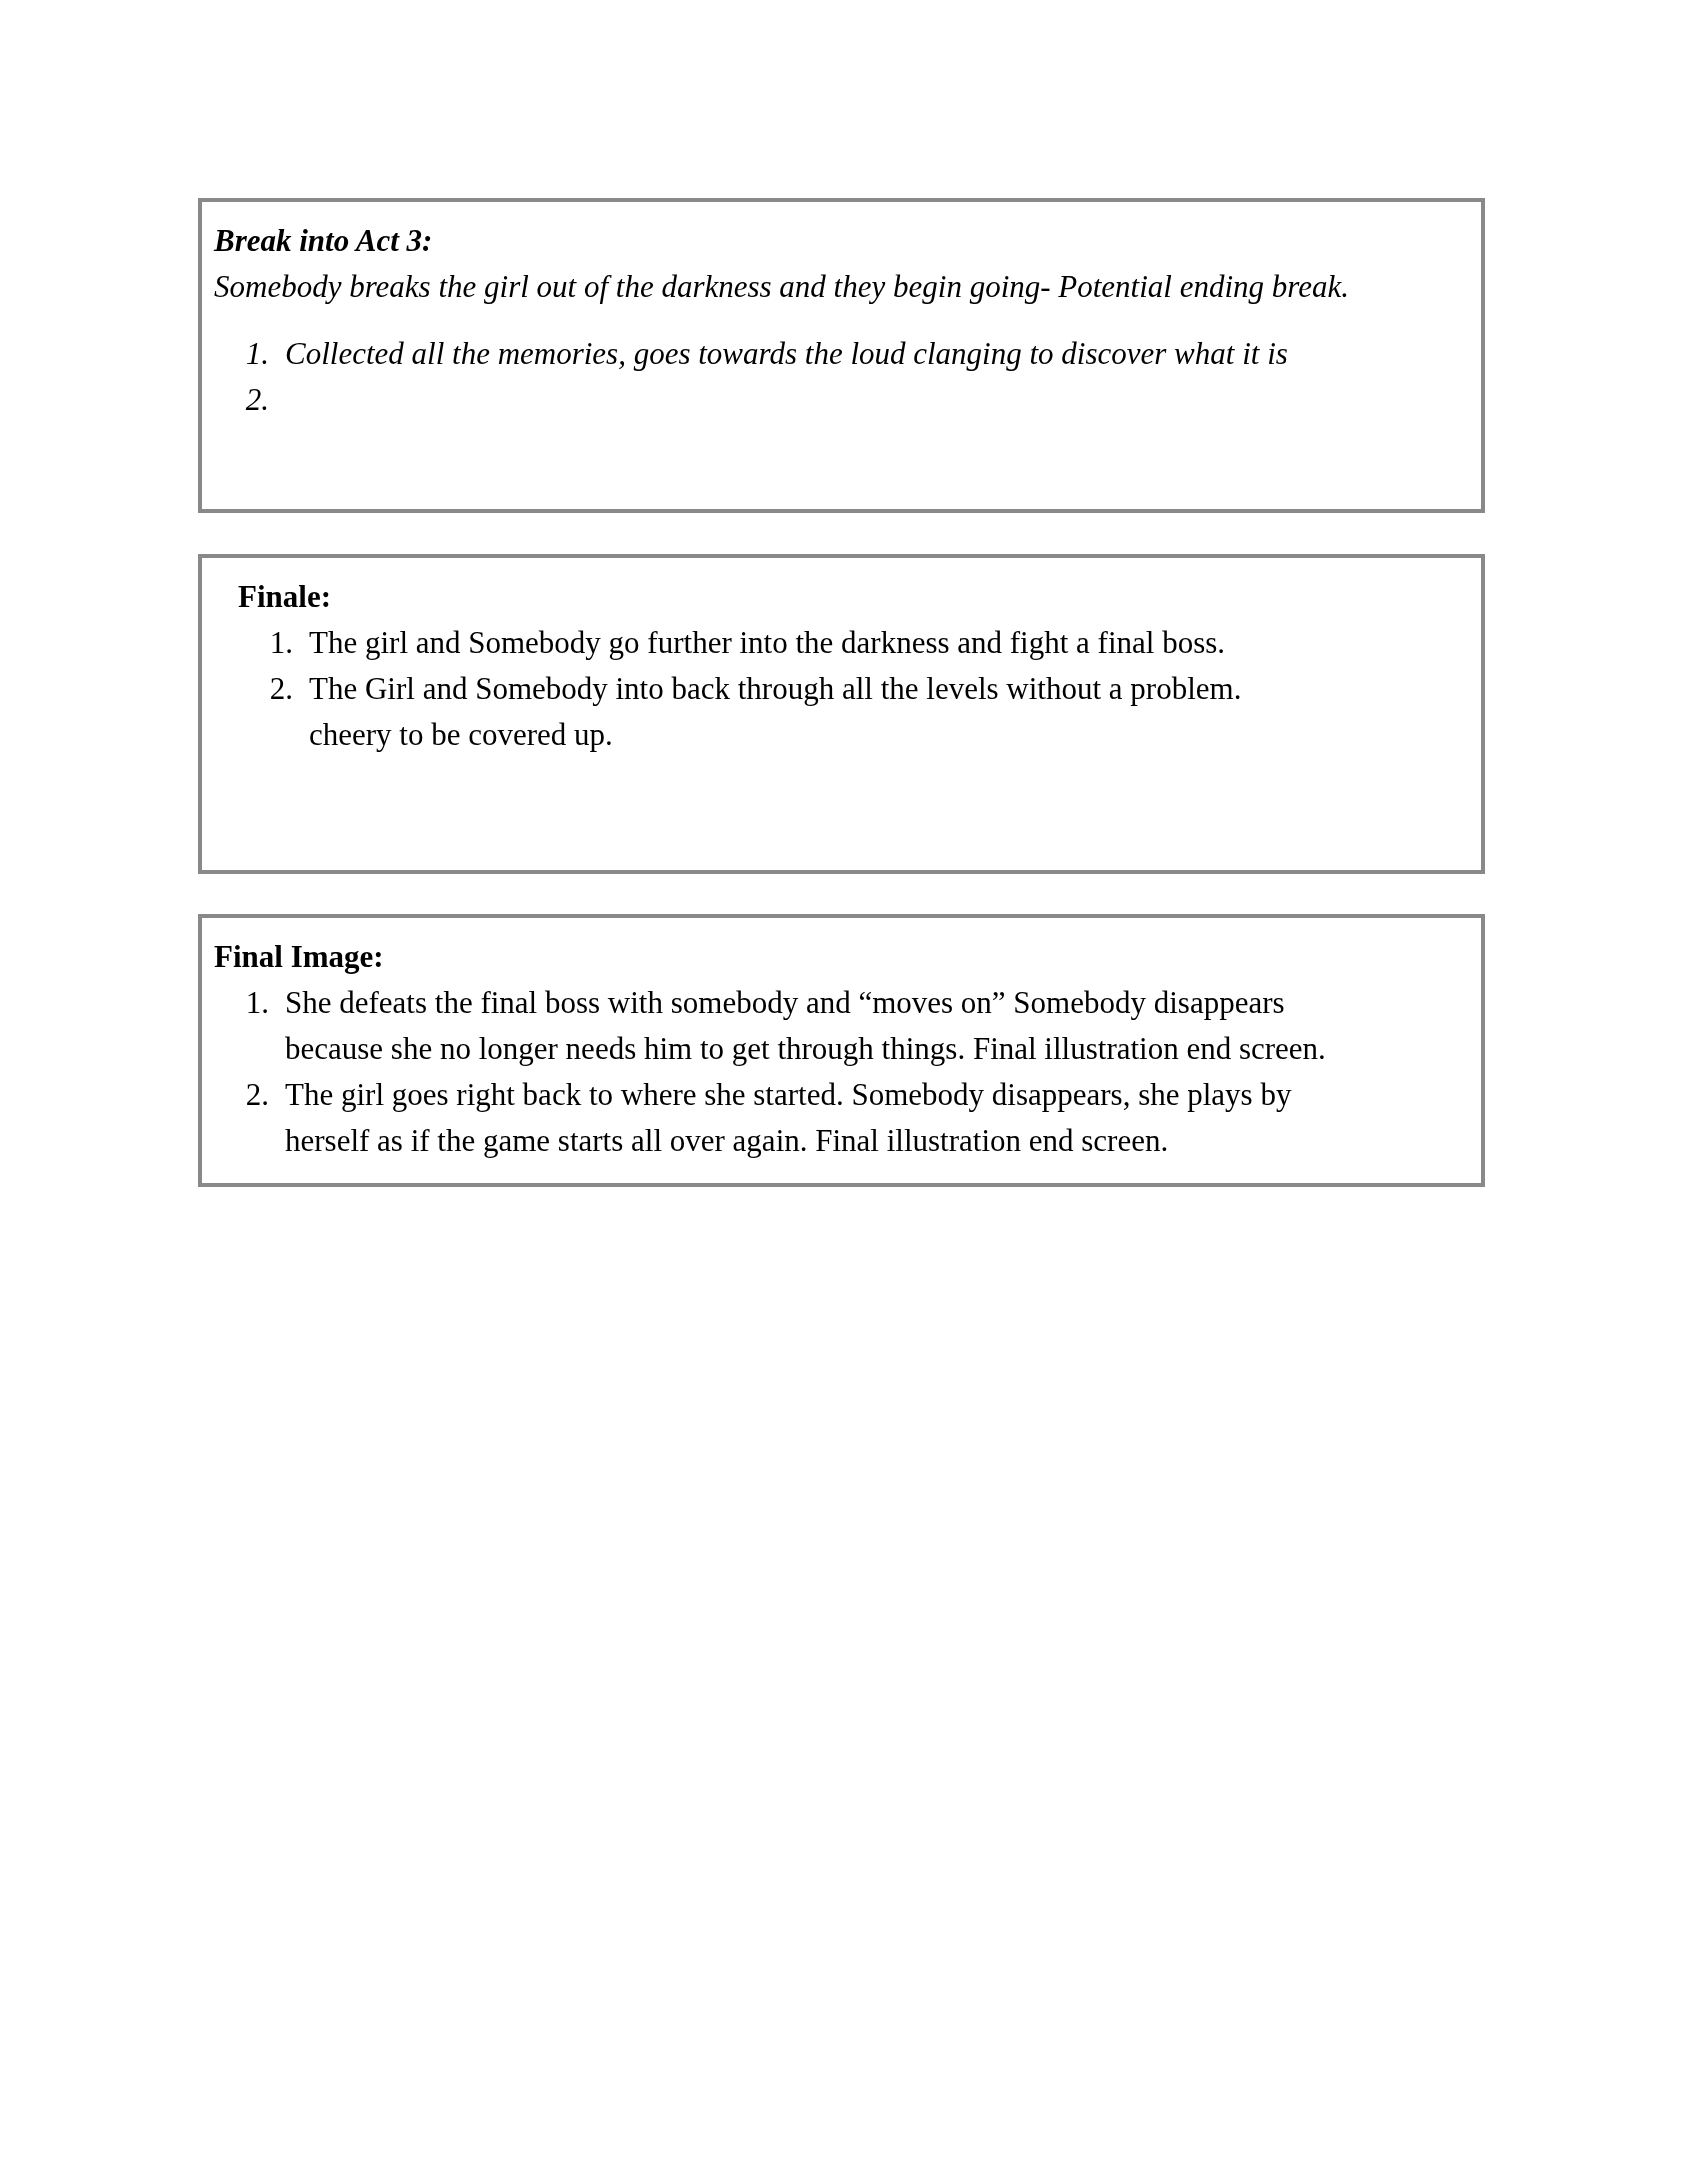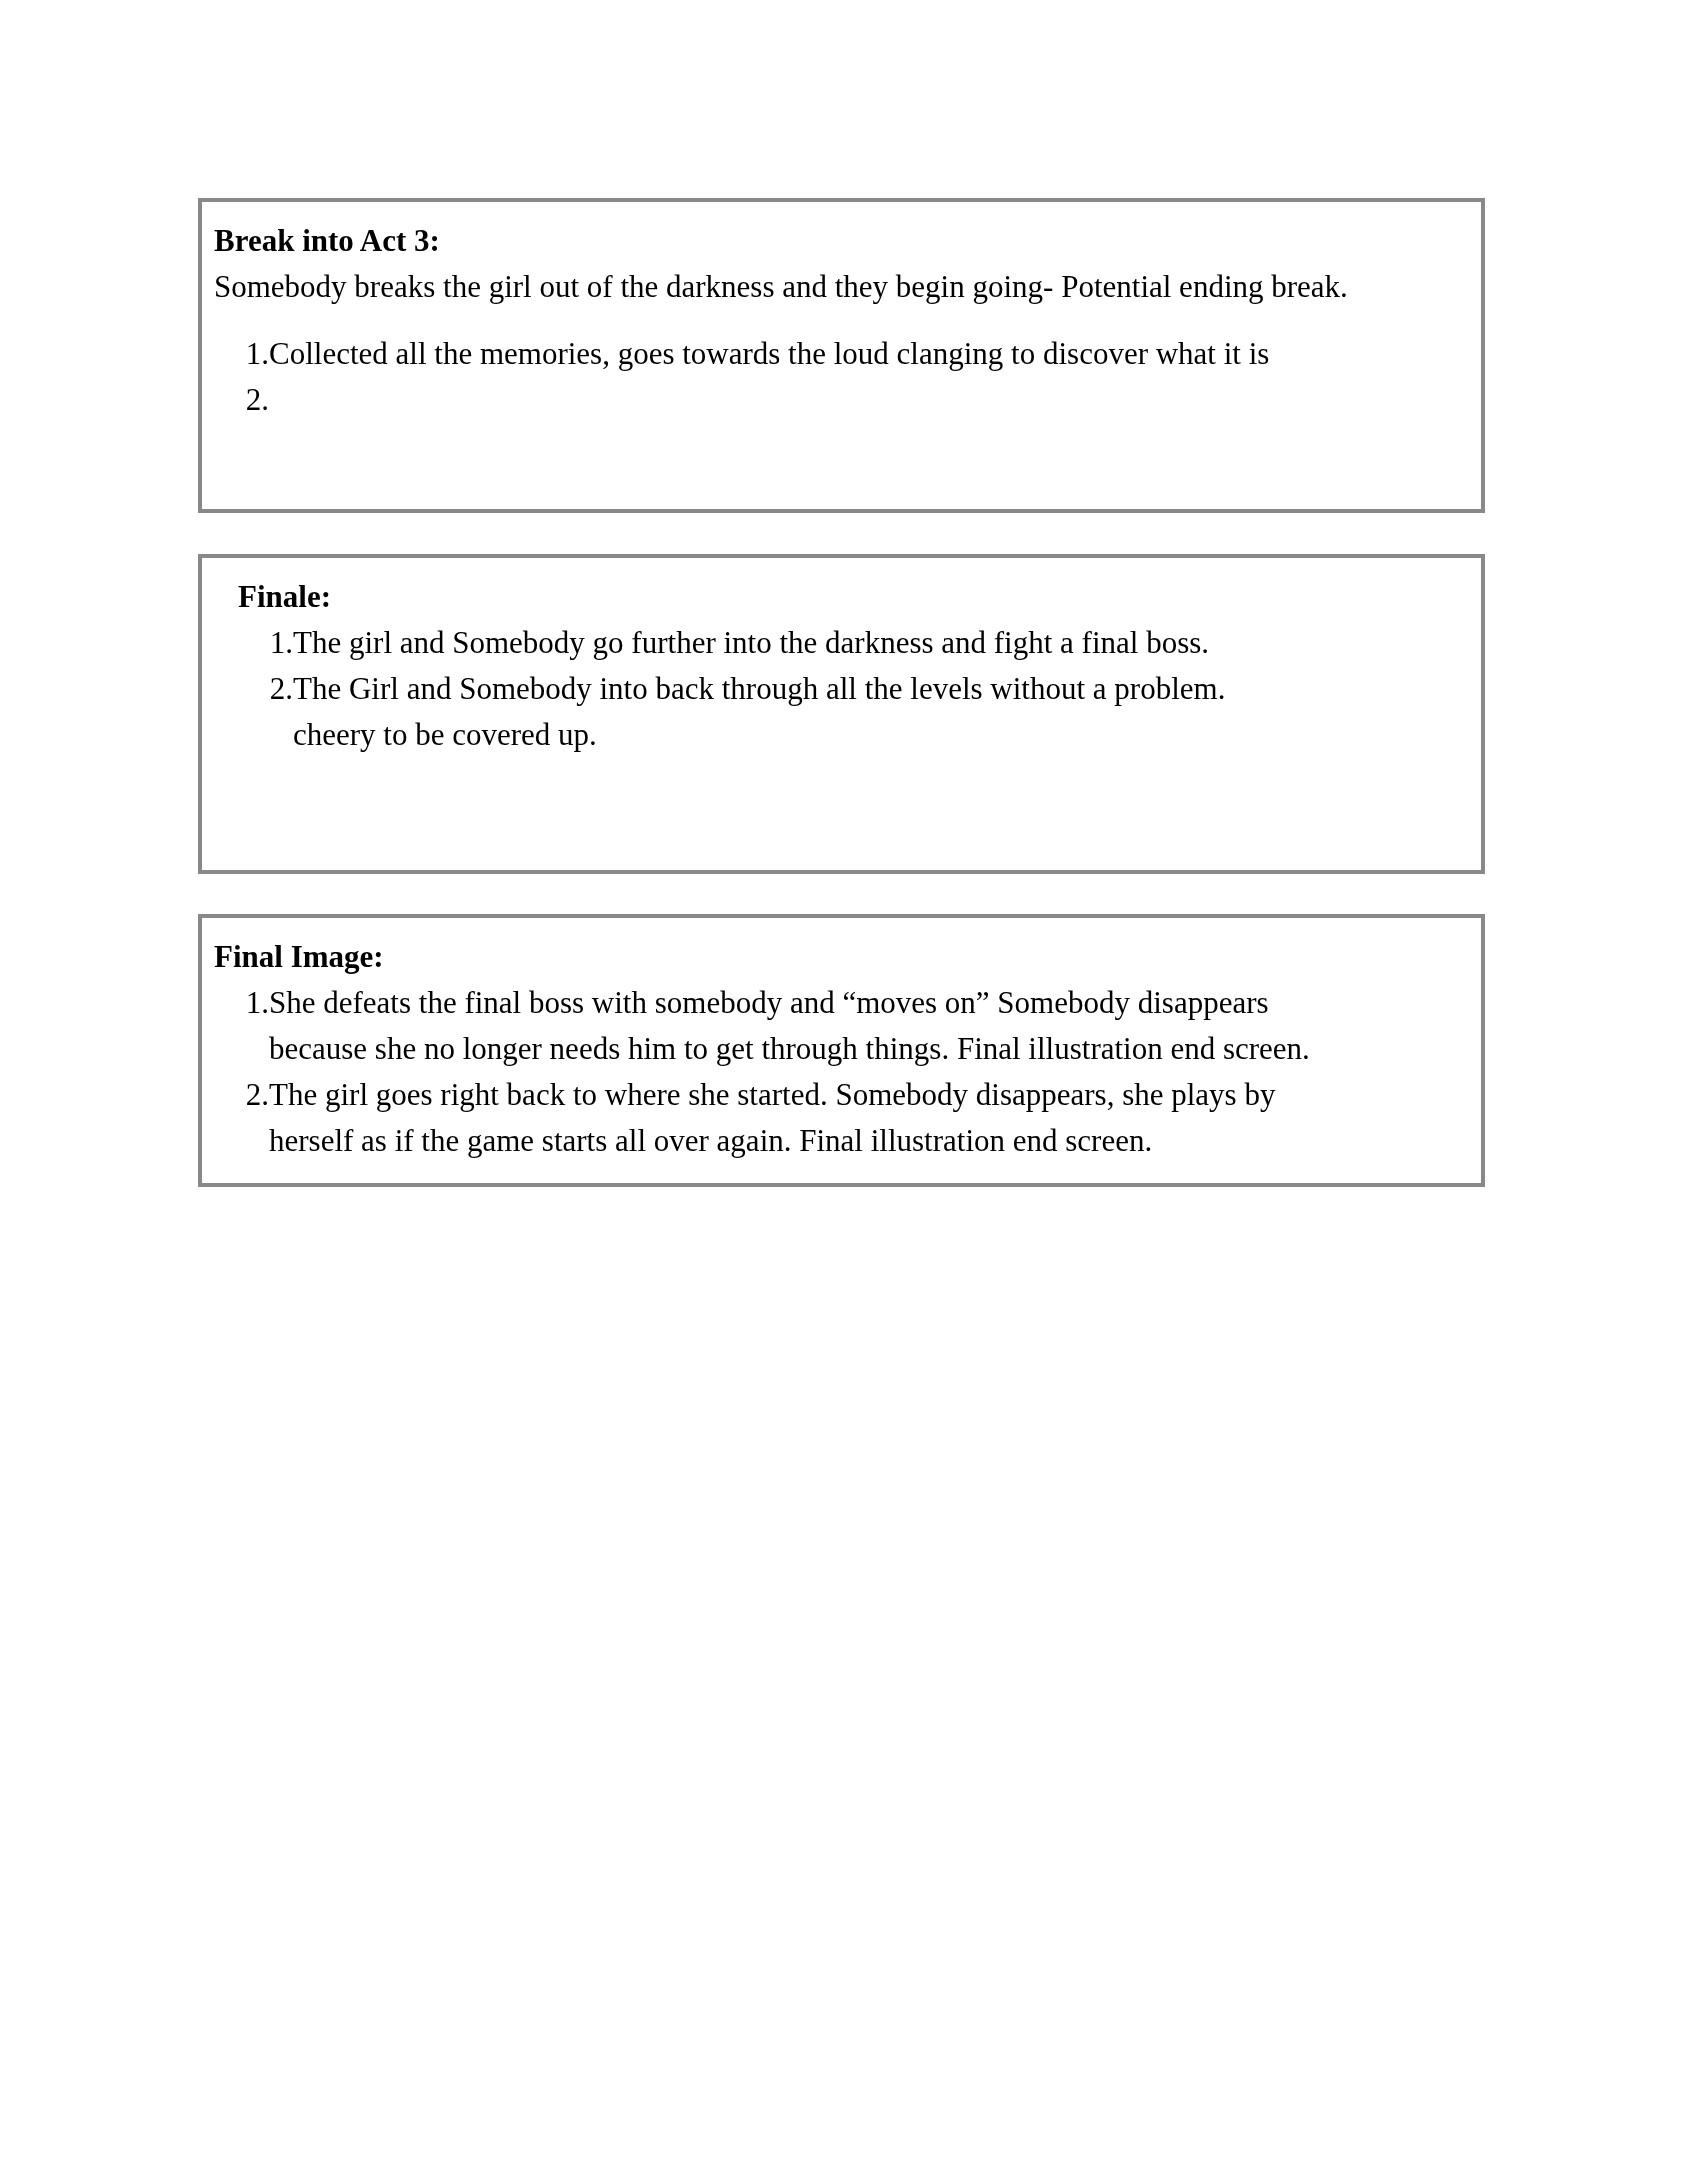--- a/index.html
+++ b/index.html
@@ -19,35 +19,35 @@
     left: 198px;
     width: 1287px;
     box-sizing: border-box;
     border: 4px solid #898989;
     background: #ffffff;
     padding: 16px 16px 0 12px;
     font-size: 31px;
     line-height: 46px;
     overflow: hidden;
   }
-  #box-act3 { top: 198px; height: 315px; }
+  #box-act3 { top: 198px; height: 315px; font-style: italic; }
   #box-finale { top: 554px; height: 320px; padding-left: 36px; }
   #box-final-image { top: 914px; height: 273px; }
 
   .box-title { font-weight: bold; }
 
   .numbered-list { margin: 0; }
   .numbered-list.gap-top { margin-top: 21px; }
 
   .list-item { display: flex; align-items: flex-start; }
   .item-num {
     flex: 0 0 55px;
     text-align: right;
   }
-  .item-text { }
+  .item-text { margin-left: 16px; }
   .item-text .line { white-space: nowrap; }
 </style>
 </head>
 <body>
 
 <section class="textbox" id="box-act3">
   <div class="box-title">Break into Act 3:</div>
   <div class="box-paragraph">Somebody breaks the girl out of the darkness and they begin going- Potential ending break.</div>
   <div class="numbered-list gap-top">
     <div class="list-item">

